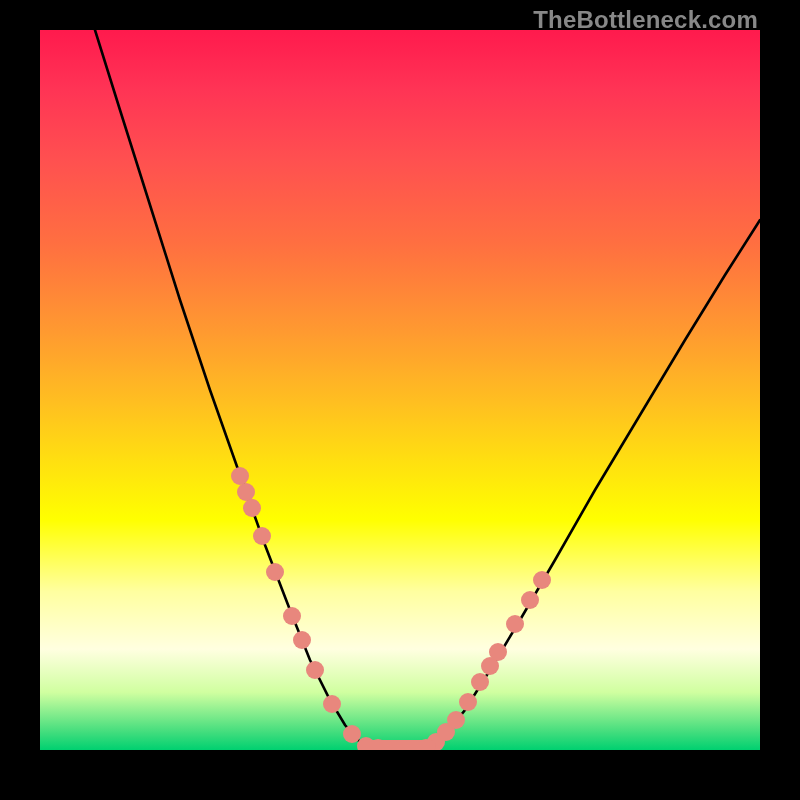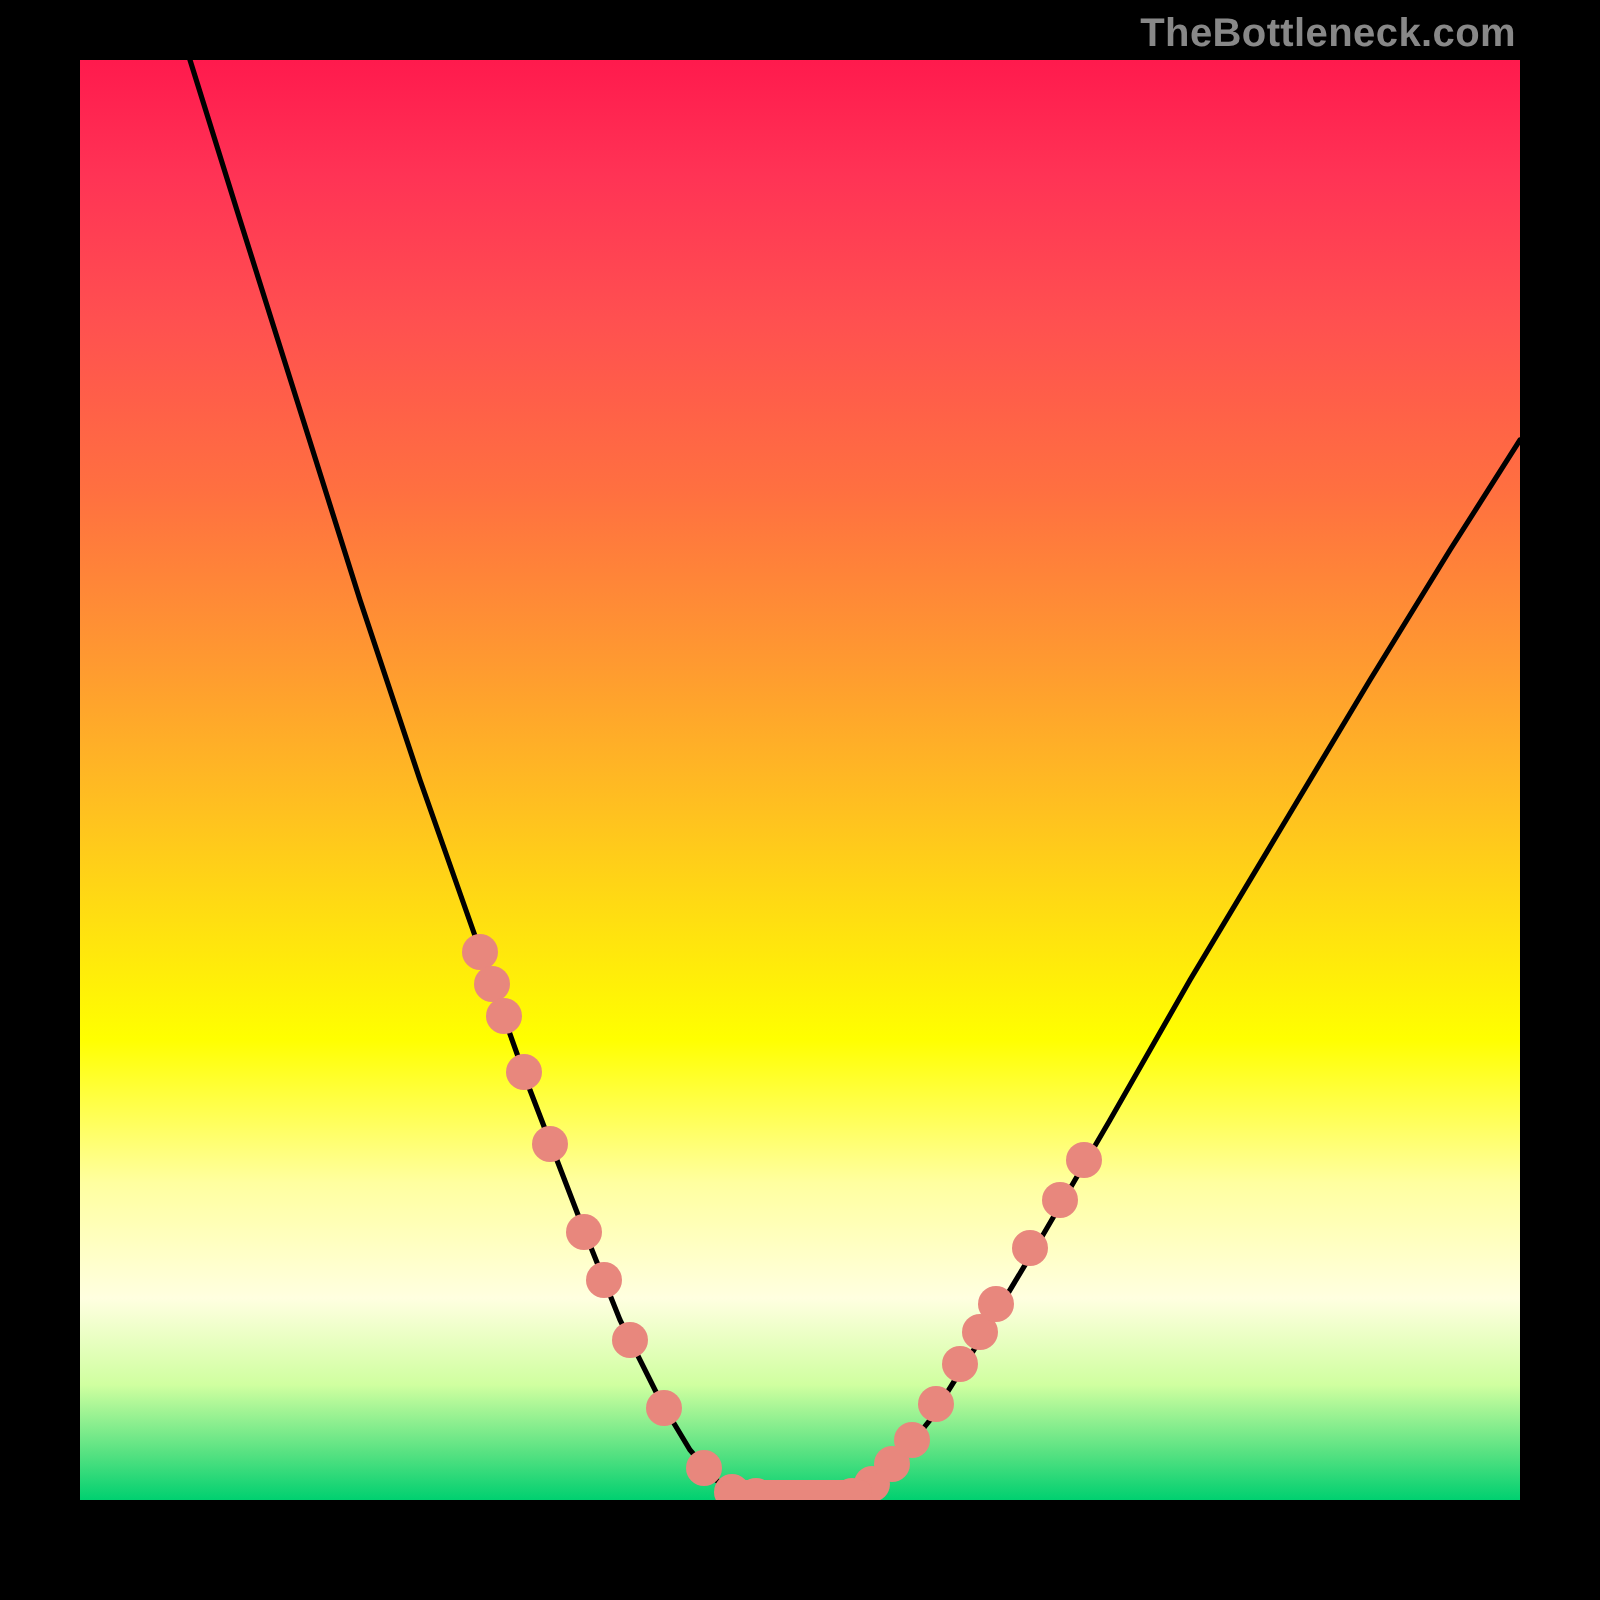--- a/index.html
+++ b/index.html
@@ -36,21 +36,21 @@
       #d0ffa0 92%,
       #50e080 97%,
       #00d070 100%
     );
   }
   .watermark {
     position: absolute;
     top: 6px;
     right: 42px;
     color: #888;
-    font-size: 20px;
+    font-size: 24px;
     font-weight: bold;
     letter-spacing: 0.2px;
   }
   svg.curves {
     position: absolute;
     left: 0;
     top: 0;
     width: 720px;
     height: 720px;
   }

